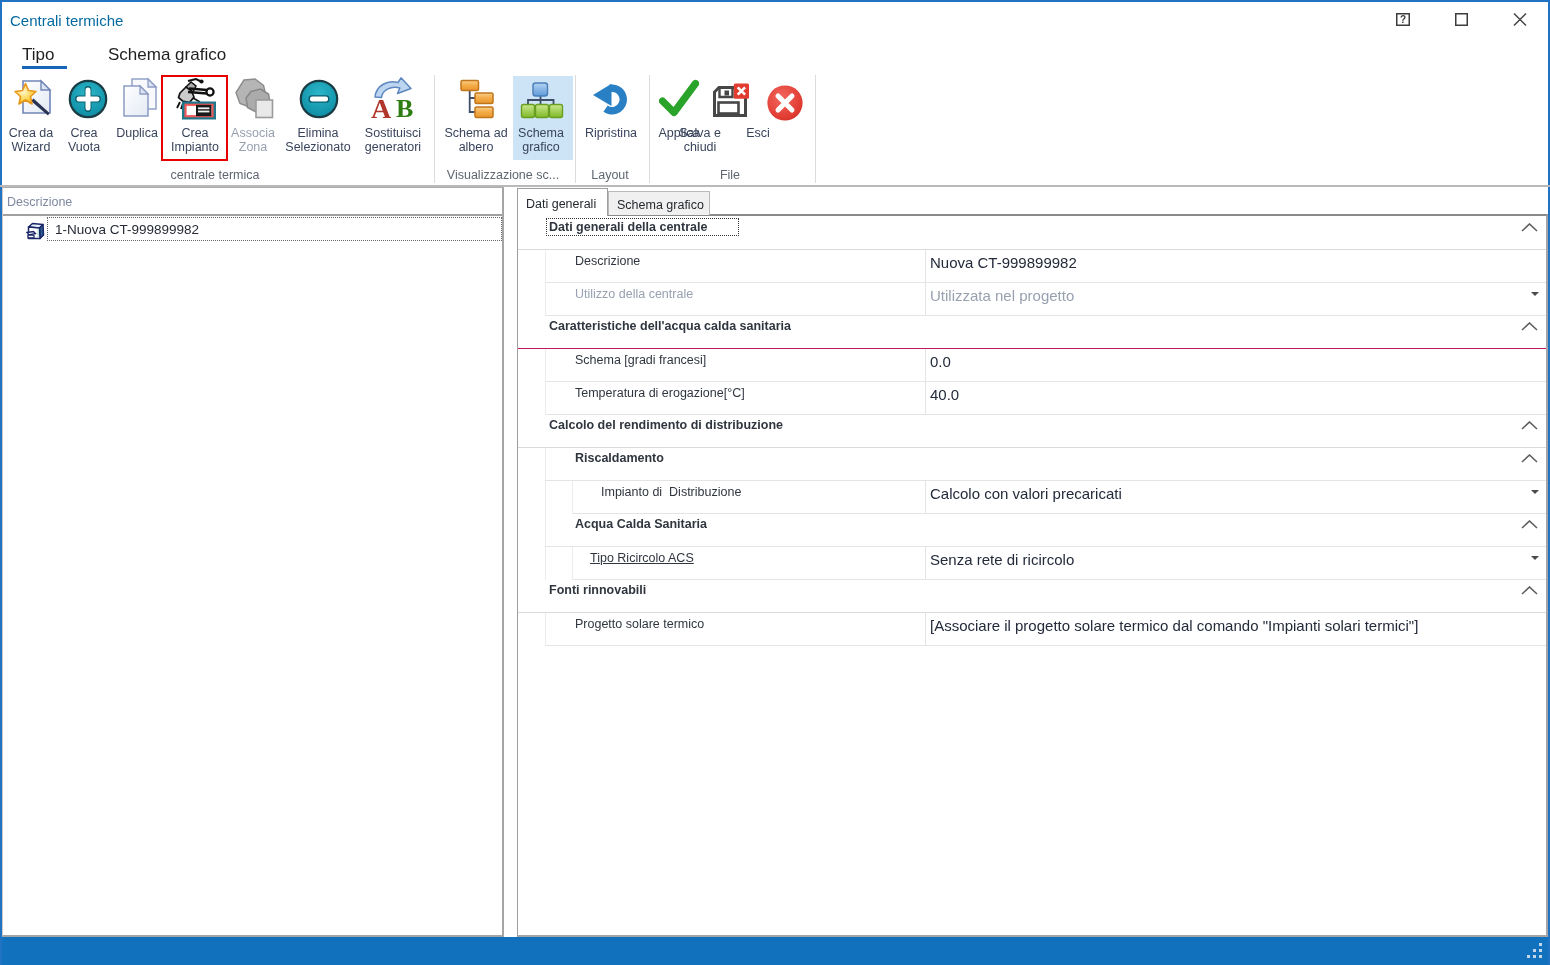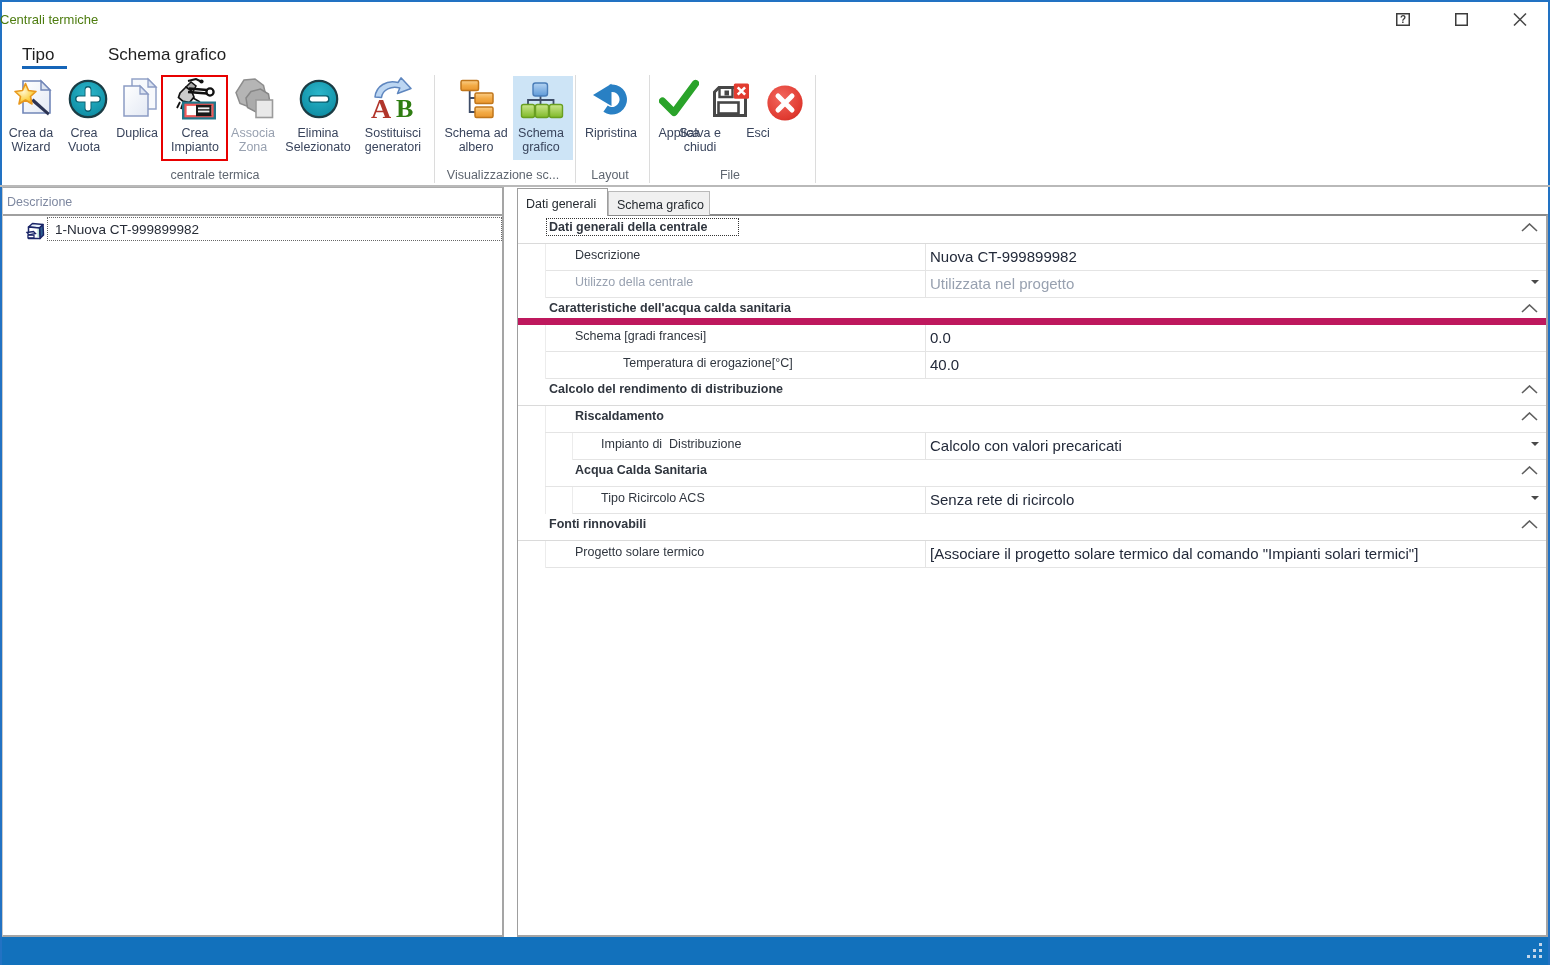--- a/index.html
+++ b/index.html
@@ -4,21 +4,21 @@
 <style>
   * { margin:0; padding:0; box-sizing:border-box; }
   html,body { width:1550px; height:965px; overflow:hidden; }
   body { font-family:"Liberation Sans", sans-serif; background:#fff; position:relative; }
   .abs { position:absolute; }
   
   #b-top { left:0; top:0; width:1550px; height:2px; background:#2272c3; }
   #b-left { left:0; top:0; width:2px; height:965px; background:#2272c3; }
   #b-right { left:1548px; top:0; width:2px; height:965px; background:#2272c3; }
   #statusbar { left:2px; top:937px; width:1546px; height:28px; background:#1271bc; }
-  #title { left:0; top:12px; font-size:13px; color:#4d7c0f; }
+  #title { left:10px; top:12px; font-size:15px; color:#0369a1; }
   
   .rtab { font-size:17px; color:#1f1f1f; top:45px; }
   #homeline { left:22px; top:66px; width:45px; height:3px; background:#1565b8; }
   
   .lbl { position:absolute; width:120px; text-align:center; font-size:12.5px; color:#39445c; line-height:14px; }
   .glbl { position:absolute; width:160px; text-align:center; font-size:12.5px; color:#5f6670; top:168px; }
   .vsep { position:absolute; top:75px; width:1px; height:108px; background:#dcdcdc; }
   #ribbonline { left:0; top:185px; width:1550px; height:2px; background:#b9b9b9; }
   
   #lpanel { left:2px; top:187px; width:502px; height:750px; background:#fff; border-top:1px solid #ababab; border-right:2px solid #a5a5a5; border-bottom:2px solid #a5a5a5; border-left:1px solid #c9c9c9;}
@@ -27,21 +27,21 @@
   #treerow { position:absolute; left:44px; top:29px; width:455px; height:24px; border:1px dotted #666; }
   #treerow span { position:absolute; left:7px; top:4px; font-size:13.5px; color:#262b36; }
   #rpanel { left:517px; top:214px; width:1031px; height:723px; background:#fff; border-top:2px solid #8a8a8a; border-left:1px solid #9e9e9e; border-right:2px solid #a5a5a5; border-bottom:2px solid #a5a5a5; }
   
   #tab1 { left:517px; top:188px; width:91px; height:28px; background:#fff; border:1px solid #9e9e9e; border-bottom:none; z-index:5; }
   #tab1 span { position:absolute; left:8px; top:8px; font-size:12.5px; color:#24292f; }
   #tab2 { left:608px; top:191px; width:102px; height:24px; background:#f0f0f0; border:1px solid #b9b9b9; border-bottom:none; z-index:4; }
   #tab2 span { position:absolute; left:8px; top:6px; font-size:12.5px; color:#24292f; }
   
   #grid { position:absolute; left:0px; top:1px; width:1028px; }
-  .grow { position:relative; width:100%; height:27px; }
+  .grow { position:relative; width:100%; height:33px; }
   .cat { font-weight:bold; font-size:13px; color:#17233d; }
   .cell { position:absolute; top:0; height:100%; }
   .blin { border-bottom:1px solid #e4e4e4; }
   .ltx { position:absolute; top:4px; font-size:12.5px; color:#30363f; }
   .vtx { position:absolute; left:412px; top:4px; font-size:15px; color:#232a3a; }
   .vsepc { position:absolute; left:407px; top:0; width:1px; height:100%; background:#e4e4e4; }
   .chev { position:absolute; right:8px; top:6px; }
   .drop { position:absolute; right:7px; top:9px; width:0; height:0; border-left:4px solid transparent; border-right:4px solid transparent; border-top:4.5px solid #4a4a4a; }
   .dis { color:#98a1b0 !important; }
   
@@ -271,39 +271,39 @@
 
     <div class="grow">
       <div class="cell" style="left:27px; width:1px; background:#ececec;"></div>
       <div class="cell blin" style="left:28px; right:0;"></div>
       <span class="ltx dis" style="left:57px;">Utilizzo della centrale</span>
       <div class="vsepc"></div>
       <span class="vtx dis">Utilizzata nel progetto</span>
       <div class="drop"></div>
     </div>
 
-    <div class="grow" style="border-bottom:7px solid #be185d;">
+    <div class="grow" style="border-bottom:1px solid #be185d;">
       <span class="ltx cat" style="left:31px; top:3px;">Caratteristiche dell'acqua calda sanitaria</span>
       <svg class="chev" width="17" height="9" viewBox="0 0 17 9">
           <path d="M1 8 L8.5 1 L16 8" fill="none" stroke="#5e5e5e" stroke-width="1.6"></path>
         </svg>
     </div>
 
     <div class="grow">
       <div class="cell" style="left:27px; width:1px; background:#ececec;"></div>
       <div class="cell blin" style="left:28px; right:0;"></div>
       <span class="ltx" style="left:57px;">Schema [gradi francesi]</span>
       <div class="vsepc"></div>
       <span class="vtx">0.0</span>
     </div>
 
     <div class="grow">
       <div class="cell" style="left:27px; width:1px; background:#ececec;"></div>
       <div class="cell blin" style="left:28px; right:0;"></div>
-      <span class="ltx" style="left:57px;margin-left:48px;">Temperatura di erogazione[°C]</span>
+      <span class="ltx" style="left:57px;">Temperatura di erogazione[°C]</span>
       <div class="vsepc"></div>
       <span class="vtx">40.0</span>
     </div>
 
 
     <div class="grow" style="border-bottom:1px solid #dadada;">
       <span class="ltx cat" style="left:31px; top:3px;">Calcolo del rendimento di distribuzione</span>
       <svg class="chev" width="17" height="9" viewBox="0 0 17 9">
           <path d="M1 8 L8.5 1 L16 8" fill="none" stroke="#5e5e5e" stroke-width="1.6"></path>
         </svg>
@@ -334,21 +334,21 @@
       <span class="ltx cat" style="left:57px; top:3px;">Acqua Calda Sanitaria</span>
       <svg class="chev" width="17" height="9" viewBox="0 0 17 9">
           <path d="M1 8 L8.5 1 L16 8" fill="none" stroke="#5e5e5e" stroke-width="1.6"></path>
         </svg>
     </div>
 
     <div class="grow">
       <div class="cell" style="left:27px; width:1px; background:#ececec;"></div>
       <div class="cell" style="left:54px; width:1px; background:#ececec;"></div>
       <div class="cell blin" style="left:55px; right:0;"></div>
-      <span class="ltx" style="left:83px;">Tipo Ricircolo ACS</span>
+      <span class="ltx" style="left:72px;text-decoration:underline;">Tipo Ricircolo ACS</span>
       <div class="vsepc"></div>
       <span class="vtx">Senza rete di ricircolo</span>
       <div class="drop"></div>
     </div>
 
     <div class="grow" style="border-bottom:1px solid #dadada;">
       <span class="ltx cat" style="left:31px; top:3px;">Fonti rinnovabili</span>
       <svg class="chev" width="17" height="9" viewBox="0 0 17 9">
           <path d="M1 8 L8.5 1 L16 8" fill="none" stroke="#5e5e5e" stroke-width="1.6"></path>
         </svg>

